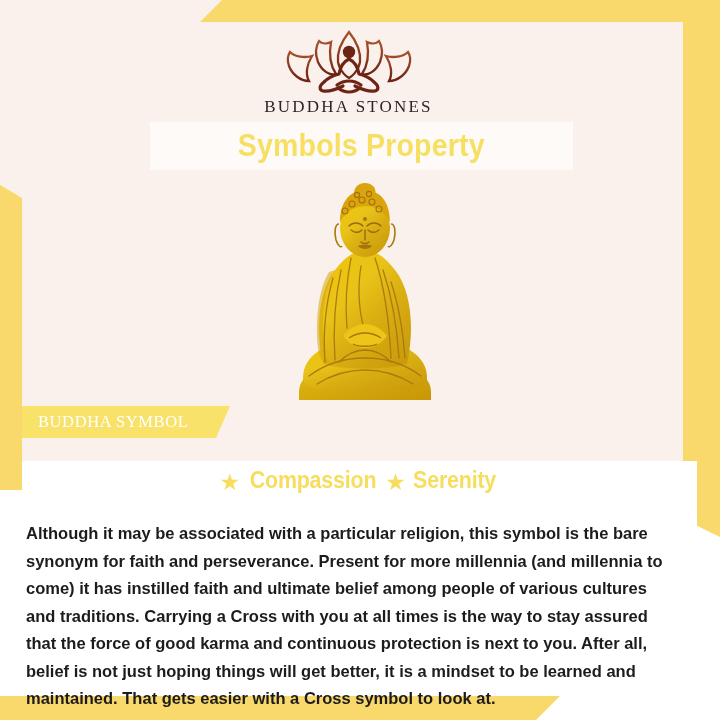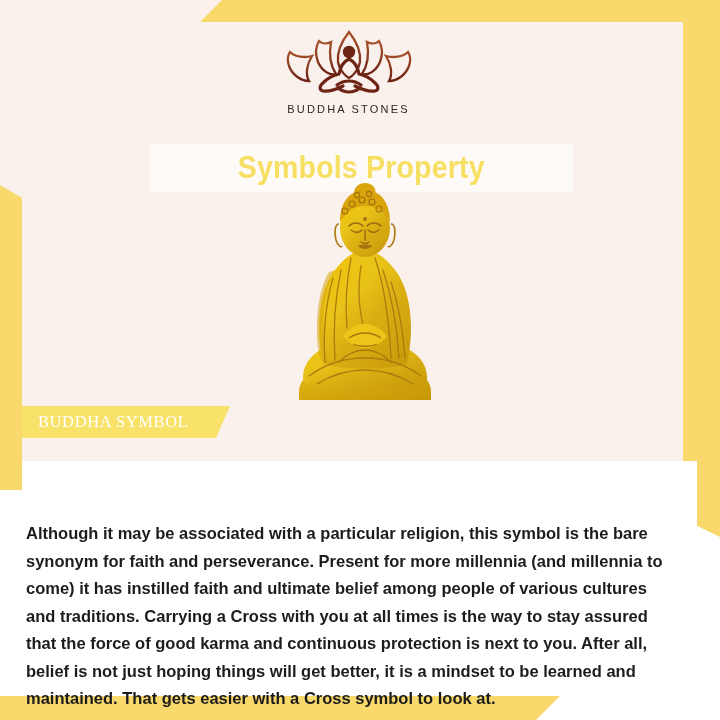--- a/index.html
+++ b/index.html
@@ -72,33 +72,33 @@
     top: 22px;
     width: 697px;
     text-align: center;
   }
   #logo-mark {
     display: block;
     margin: 0 auto;
   }
   #logo-wordmark {
     display: block;
-    margin-top: 9px;
-    font-family: Liberation Sans, sans-serif;
-    font-size: 11px;
+    margin-top: 3px;
+    font-family: Liberation Serif, serif;
+    font-size: 17px;
     letter-spacing: 2.2px;
     color: #2c2622;
     font-weight: 400;
   }
 
   
   #title-strip {
     position: absolute;
     left: 150px;
-    top: 144px;
+    top: 122px;
     width: 423px;
     height: 48px;
     background: #fdfaf8;
     display: flex;
     align-items: center;
     justify-content: center;
   }
   #poster-title {
     font-family: "Liberation Sans Narrow", "Liberation Sans", sans-serif;
     font-size: 31px;
@@ -304,16 +304,22 @@
       <path d="M60 184 C68 176 78 172 86 172"></path>
       <path d="M112 184 C104 176 94 172 86 172"></path>
     </g>
   </svg>
 
   <div id="symbol-tag">
     <span id="symbol-tag-label">BUDDHA SYMBOL</span>
   </div>
 
   <div id="content-card">
+    <div id="virtues-row">
+      <span class="virtue-star">★</span>
+      <span class="virtue-word">Compassion</span>
+      <span class="virtue-star">★</span>
+      <span class="virtue-word">Serenity</span>
+    </div>
     <p id="body-text">Although it may be associated with a particular religion, this symbol is the bare synonym for faith and perseverance. Present for more millennia (and millennia to come) it has instilled faith and ultimate belief among people of various cultures and traditions. Carrying a Cross with you at all times is the way to stay assured that the force of good karma and continuous protection is next to you. After all, belief is not just hoping things will get better, it is a mindset to be learned and maintained. That gets easier with a Cross symbol to look at.</p>
   </div>
 
 </div>
 
 </body></html>

